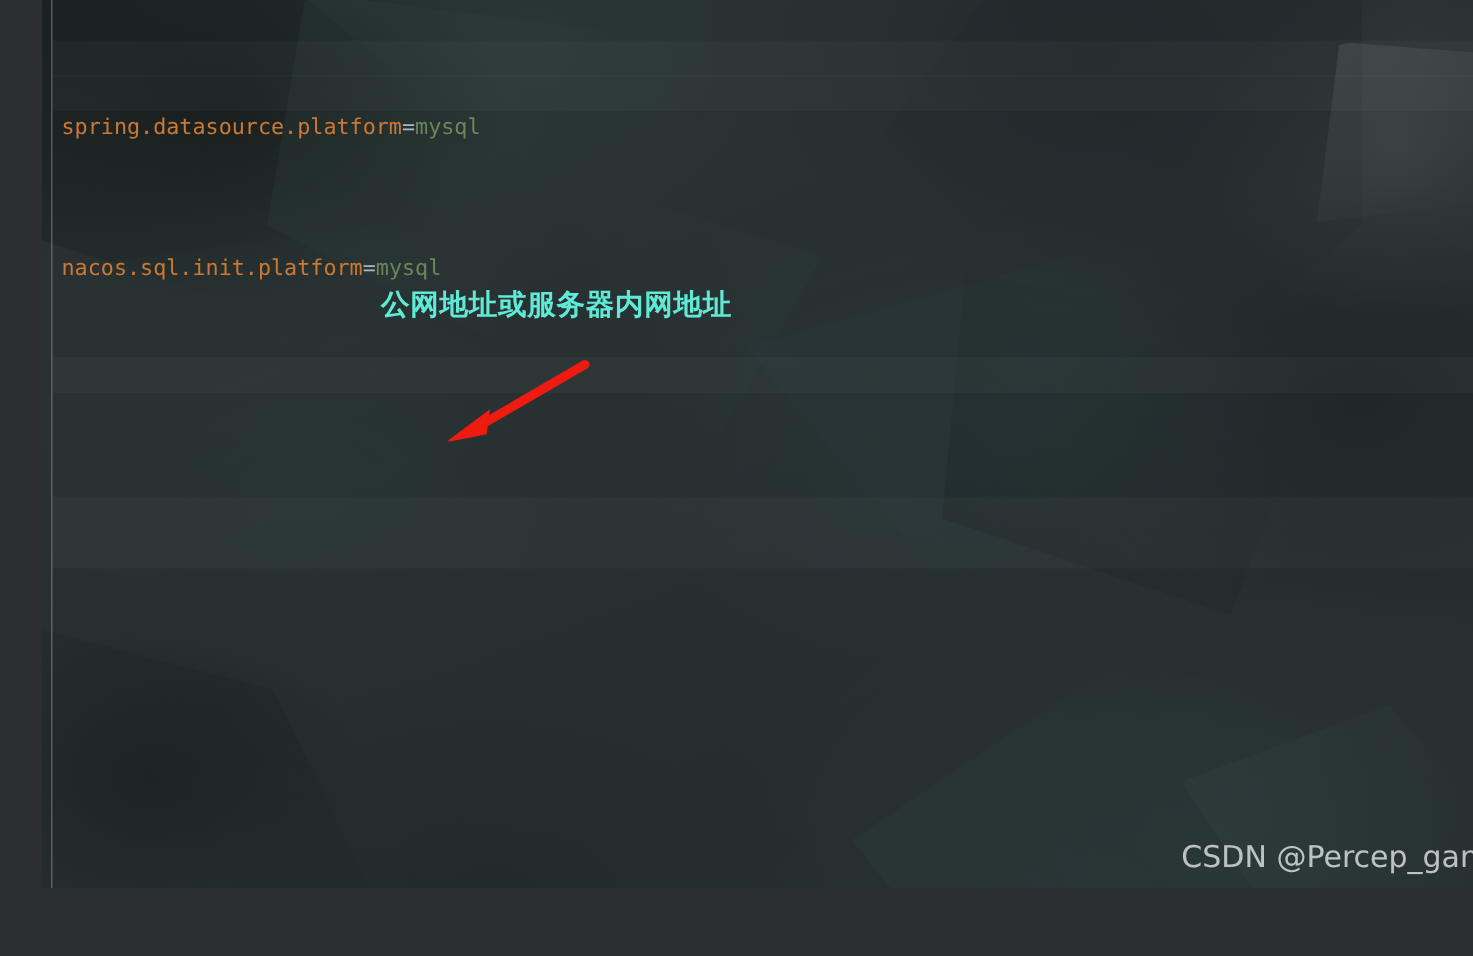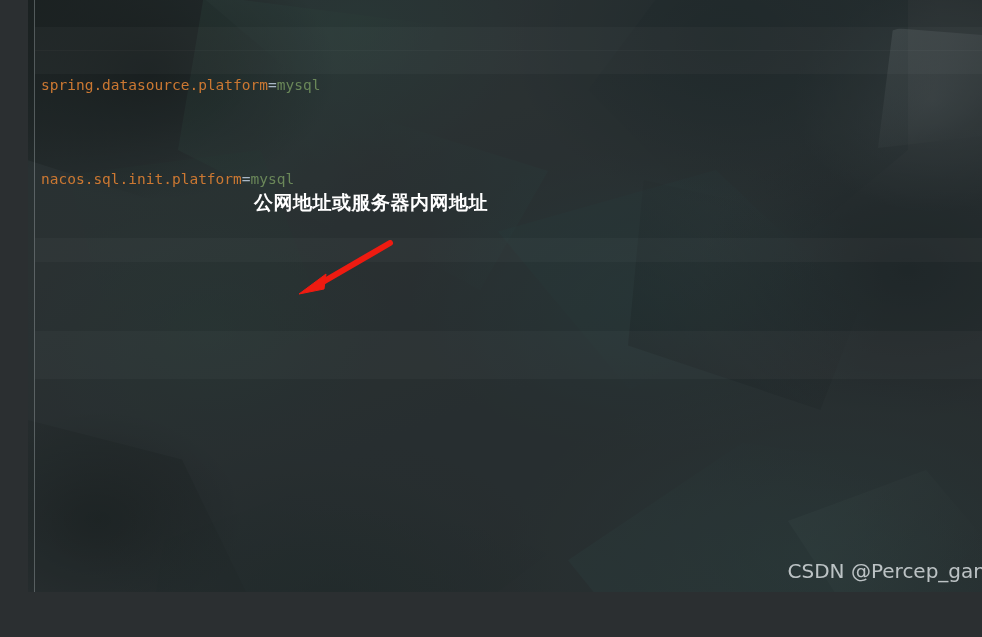--- a/index.html
+++ b/index.html
@@ -97,21 +97,21 @@
   .v  { color: #6a8759; }
   .typo { border-bottom: 2px dotted rgba(90,150,110,0.85); }
 
   
   .band { position:absolute; left:7px; right:0; height:23.5px; background:rgba(255,255,255,0.028); }
 
   
   .anno-text {
     position: absolute;
     left: 226px; top: 190px;
-    color: #ffffff;
+    color: #5eead4;
     font-family: Liberation Mono, monospace;
     font-size: 19px;
     font-weight: 700;
     letter-spacing: 0.5px;
     white-space: nowrap;
   }
   .anno-arrow { position: absolute; left: 258px; top: 240px; }
 
   
   .watermark {

